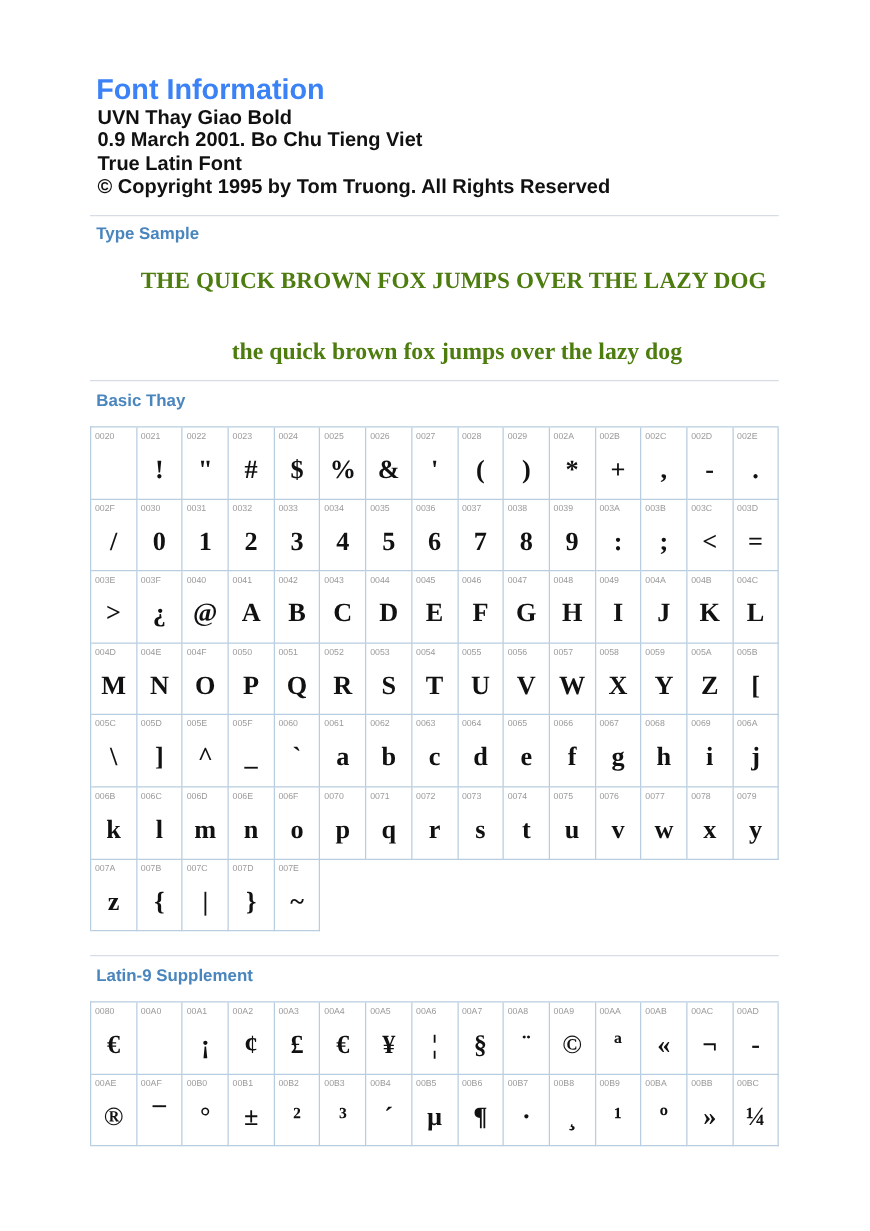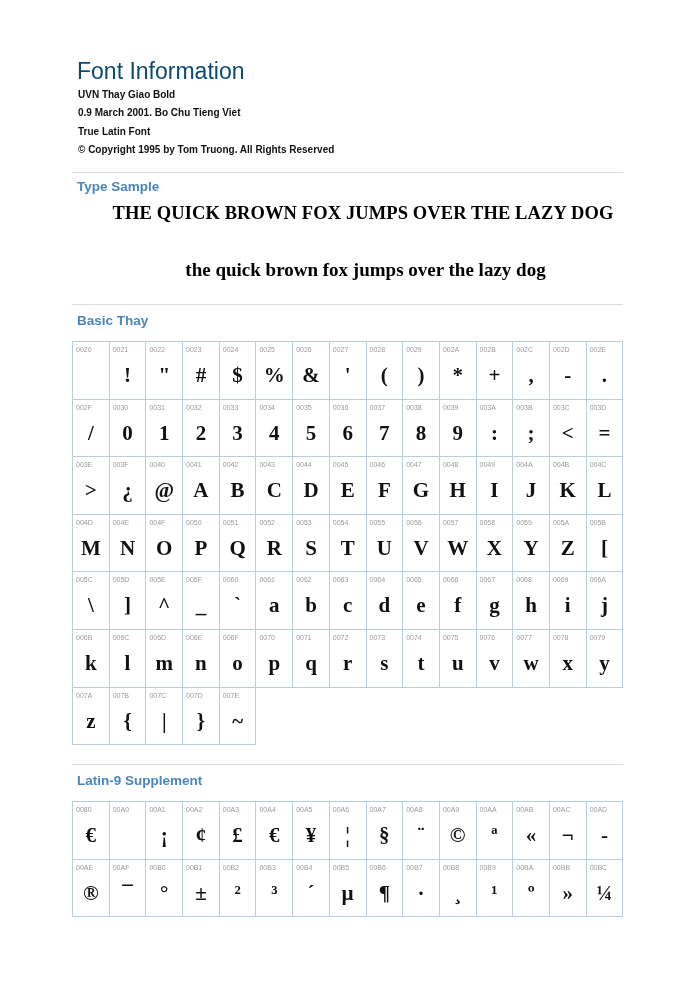--- a/index.html
+++ b/index.html
@@ -1,21 +1,21 @@
 <!DOCTYPE html>
 <html><head>
 <meta charset="utf-8">
 <style>
   html, body { margin:0; padding:0; background:#ffffff; }
   body { width:696px; height:985px; position:relative; overflow:hidden; font-family:"Liberation Sans", sans-serif; }
-  .title { position:absolute; left:77px; top:57px; font-size:23px; font-weight:normal; color:#0c4a6e; line-height:28px; }
-  .info { position:absolute; left:78px; font-size:10px; font-weight:bold; color:#111; line-height:16px; }
+  .title { position:absolute; left:77px; top:57px; font-size:23px; font-weight:bold; color:#3b82f6; line-height:28px; }
+  .info { position:absolute; left:78px; font-size:16px; font-weight:bold; color:#111; line-height:16px; }
   .divider { position:absolute; left:72px; width:551px; height:1px; background:#d6dde4; }
   .section-label { position:absolute; left:77px; font-size:13.5px; font-weight:bold; color:#4a86bd; line-height:16px; }
-  .sample { position:absolute; left:0; width:696px; text-align:center; font-family:"Liberation Serif", serif; font-weight:bold; color:#000000; white-space:nowrap; }
+  .sample { position:absolute; left:0; width:696px; text-align:center; font-family:"Liberation Serif", serif; font-weight:bold; color:#4d7c0f; white-space:nowrap;margin-top:12px; }
   .sample-upper { top:203px; font-size:18.5px; padding-left:30px; box-sizing:border-box; letter-spacing:0.1px; }
   .sample-lower { top:259px; font-size:19px; padding-left:35px; box-sizing:border-box; }
   .grid { position:absolute; left:72px; border-left:1px solid #b9cde0; border-top:1px solid #b9cde0; display:grid; grid-template-columns:repeat(15, 36.7px); }
   .cell { position:relative; height:57.6px; border-right:1px solid #b9cde0; border-bottom:1px solid #b9cde0; box-sizing:border-box; }
   .code { position:absolute; left:3px; top:4px; font-size:7px; color:#9a9a9a; line-height:8px; }
   .glyph { position:absolute; left:0; right:0; top:18px; text-align:center; font-family:"Liberation Serif", serif; font-weight:bold; font-size:21px; color:#111; line-height:30px; }
 </style>
 </head>
 <body>
 

